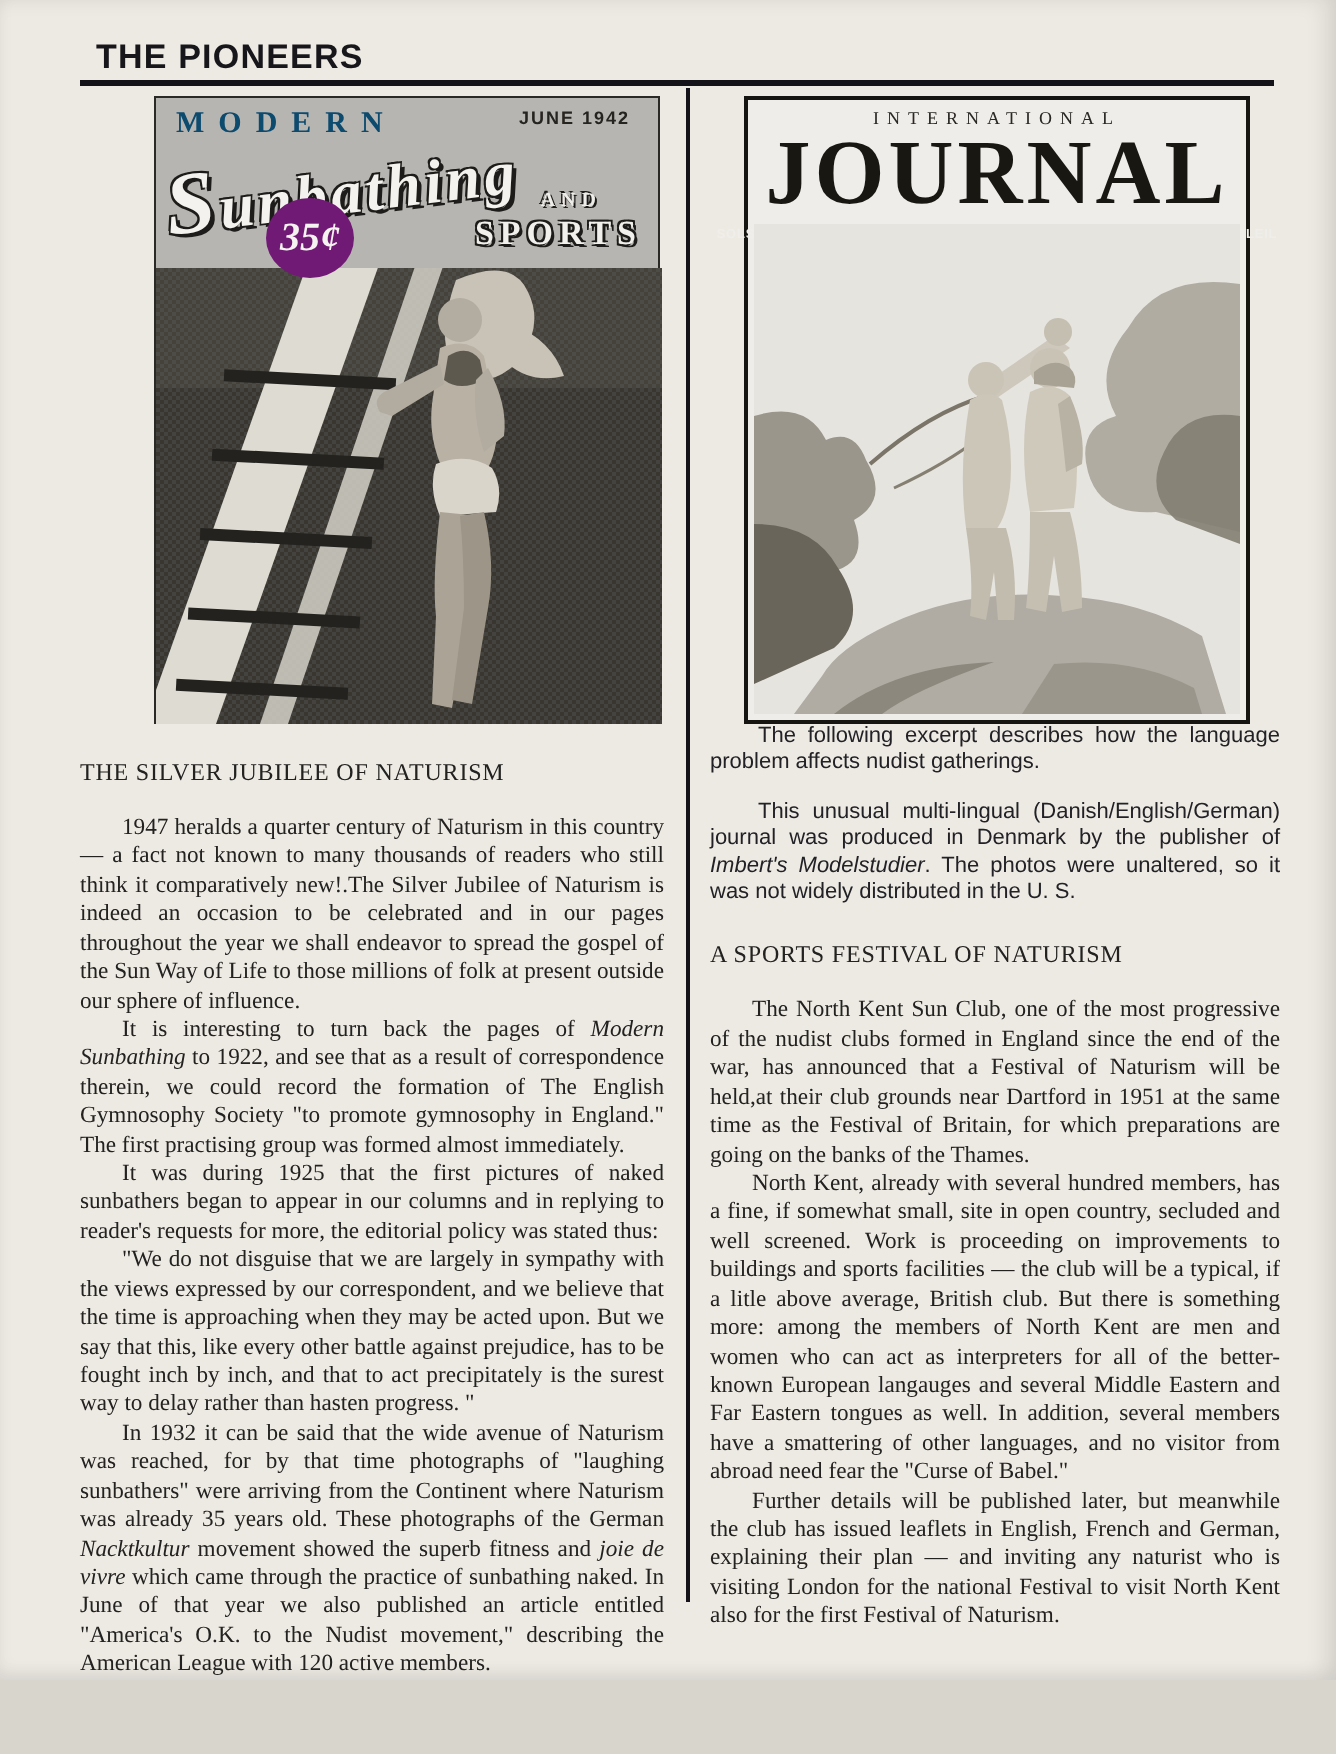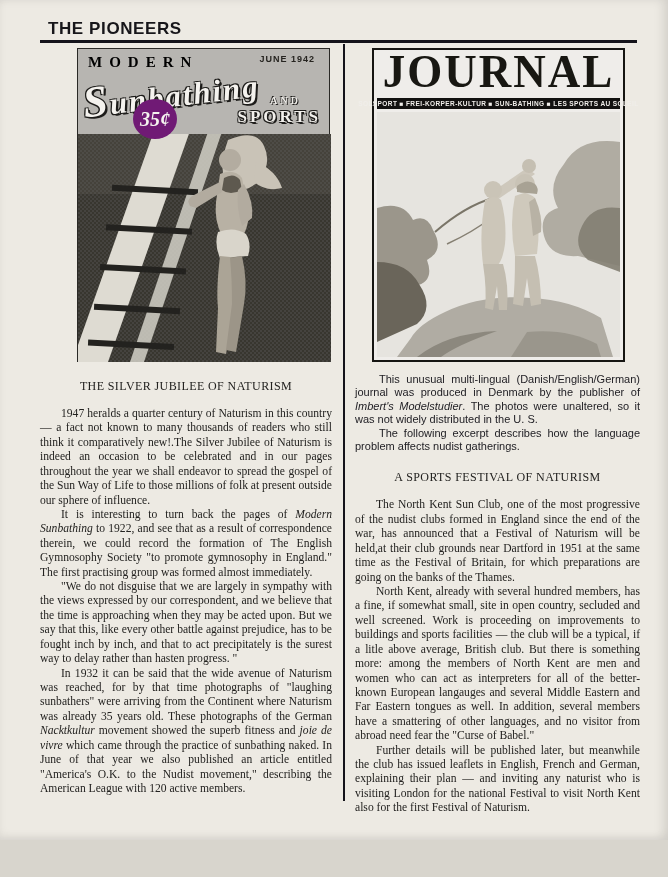--- a/index.html
+++ b/index.html
@@ -13,21 +13,21 @@
 
   .col{position:absolute;top:48px;}
   .col.left{left:40px;width:292px;}
   .col.right{left:355px;width:285px;}
 
   
   .cover1{position:relative;margin-left:37px;width:253px;height:314px;background:#3e3c39;
           border:1px solid #2a2926;box-sizing:border-box;}
   .mast1{position:absolute;left:0;top:0;width:100%;height:85px;background:#b7b5b1;overflow:visible;}
   .m1-modern{position:absolute;left:10px;top:5px;font-family:"Liberation Serif",serif;
-             font-weight:bold;font-size:15px;letter-spacing:7px;color:#000000;}
+             font-weight:bold;font-size:15px;letter-spacing:7px;color:#0c4a6e;}
   .m1-date{position:absolute;right:14px;top:5px;font-size:9px;font-weight:bold;color:#262420;letter-spacing:1px;}
   .m1-script{position:absolute;left:4px;top:14px;width:240px;font-family:"Liberation Serif",serif;
              font-style:italic;font-weight:bold;font-size:31px;color:#f4f2ee;transform:rotate(-7deg);
              letter-spacing:2px;text-shadow:2px 2px 0 #1d1c1a,-1px -1px 0 #1d1c1a,1px -1px 0 #1d1c1a,-1px 1px 0 #1d1c1a;}
   .m1-script::first-letter{font-size:44px;}
   .m1-and{position:absolute;right:28px;top:46px;font-family:"Liberation Serif",serif;font-weight:bold;
           font-size:10px;letter-spacing:3px;color:#efede9;text-shadow:1px 1px 0 #1d1c1a,-1px -1px 0 #1d1c1a;}
   .m1-hyg{position:absolute;right:8px;top:58px;font-family:"Liberation Serif",serif;font-weight:bold;
           font-size:17px;letter-spacing:3px;color:#f2f0ec;
           text-shadow:1.5px 1.5px 0 #1d1c1a,-1px -1px 0 #1d1c1a,1px -1px 0 #1d1c1a,-1px 1px 0 #1d1c1a;}
@@ -45,21 +45,21 @@
             font-weight:bold;letter-spacing:2px;color:#181712;transform:scaleY(1.02);}
   .m2-banner{margin:0 3px;height:11px;background:#121110;color:#f0eeea;font-size:6.5px;font-weight:bold;
              letter-spacing:.4px;display:flex;align-items:center;justify-content:center;white-space:nowrap;}
   .photo2{position:absolute;left:3px;top:62px;width:243px;height:245px;}
 
   
   .caption{margin-top:11px;font-size:11px;line-height:1.22;text-align:justify;color:#222126;}
   .caption .ind{display:inline-block;width:24px;}
   .cap2{margin-top:0;}
   .cap2 .ind{width:24px;}
-  .s-head{margin-top:17px;text-align:center;font-family:"Liberation Serif",serif;font-size:12px;
+  .s-head{margin-top:17px;text-align:left;font-family:"Liberation Serif",serif;font-size:12px;
           letter-spacing:.4px;color:#232220;}
   .bodytxt{margin-top:13px;font-family:"Liberation Serif",serif;font-size:11.6px;line-height:1.245;
            color:#232220;}
   .bodytxt p{margin:0;text-indent:21px;text-align:justify;}
   .pageno{position:absolute;left:18px;top:841px;font-family:"Liberation Serif",serif;
           font-size:12.5px;color:#2a2925;margin-top:24px;}
 </style>
 </head>
 <body>
 
@@ -111,28 +111,30 @@
         <path d="M164,122 q6,26 2,48 l-8,48 -10,-2 6,-46 q0,-26 -2,-46z" fill="#9c9588"></path>
       </svg>
     </div>
 
 
     <div class="s-head">THE SILVER JUBILEE OF NATURISM</div>
 
     <div class="bodytxt">
       <p><span>1947 heralds a quarter century of Naturism in this country — a fact not known to many thousands of readers who still think it comparatively new!.The Silver Jubilee of Naturism is indeed an occasion to be celebrated and in our pages throughout the year we shall endeavor to spread the gospel of the Sun Way of Life to those millions of folk at present outside our sphere of influence.</span></p>
       <p><span>It is interesting to turn back the pages of </span><i>Modern Sunbathing</i><span> to 1922, and see that as a result of correspondence therein, we could record the formation of The English Gymnosophy Society "to promote gymnosophy in England." The first practising group was formed almost immediately.</span></p>
+      <p><span>It was during 1925 that the first pictures of naked sunbathers began to appear in our columns and in replying to reader's requests for more, the editorial policy was stated thus:</span></p>
       <p><span>"We do not disguise that we are largely in sympathy with the views expressed by our correspondent, and we believe that the time is approaching when they may be acted upon. But we say that this, like every other battle against prejudice, has to be fought inch by inch, and that to act precipitately is the surest way to delay rather than hasten progress. "</span></p>
       <p><span>In 1932 it can be said that the wide avenue of Naturism was reached, for by that time photographs of "laughing sunbathers" were arriving from the Continent where Naturism was already 35 years old. These photographs of the German </span><i>Nacktkultur</i><span> movement showed the superb fitness and </span><i>joie de vivre</i><span> which came through the practice of sunbathing naked. In June of that year we also published an article entitled "America's O.K. to the Nudist movement," describing the American League with 120 active members.</span></p>
     </div>
   </div>
 
   <div class="col right">
 
     <div class="cover2">
+      <div class="m2-int">INTERNATIONAL</div>
       <div class="m2-title">JOURNAL</div>
       <div class="m2-banner">SOLSPORT ■ FREI-KORPER-KULTUR ■ SUN-BATHING ■ LES SPORTS AU SOLEIL</div>
       <svg class="photo2" viewBox="0 0 243 245" preserveAspectRatio="none">
         <rect width="243" height="245" fill="#e6e4df"></rect>
 
         <path d="M243,30 q-40,-6 -56,22 q-18,22 -6,44 q-20,6 -14,28 q6,22 34,20 l42,10z" fill="#a29d92" opacity=".8"></path>
         <path d="M243,96 q-28,-4 -38,18 q-10,20 6,34 l32,12z" fill="#837e72" opacity=".9"></path>
 
         <path d="M0,96 q26,-8 36,12 q14,-6 20,10 q12,20 -6,30 q8,22 -12,26 L0,184z" fill="#8d887c" opacity=".85"></path>
         <path d="M0,150 q30,0 42,22 q16,24 -2,40 L0,230z" fill="#6a655a"></path>
@@ -151,23 +153,23 @@
         <path d="M106,152 q4,26 2,44 l8,2 4,-24 2,24 8,0 q2,-26 -4,-46z" fill="#c2bcaf"></path>
 
         <circle cx="148" cy="72" r="10" fill="#c9c3b6"></circle>
         <path d="M140,74 q10,-8 18,-2 q4,4 2,10 l-20,-2z" fill="#a8a294"></path>
         <path d="M138,84 q12,-6 20,2 q6,28 2,56 l-22,2 q-6,-32 0,-60z" fill="#cfc9bc"></path>
         <path d="M138,144 q0,30 -2,48 l10,2 4,-28 4,28 10,-2 q0,-26 -6,-48z" fill="#c5bfb2"></path>
         <path d="M158,86 q8,18 6,34 l-8,4 q-2,-20 -4,-34z" fill="#b8b2a5"></path>
       </svg>
     </div>
 
+    <div class="caption cap2"><span class="ind"></span><span>The following excerpt describes how the language problem affects nudist gatherings.</span></div>
+
     <div class="caption"><span class="ind"></span><span><span>This unusual multi-lingual (Danish/English/German) journal was produced in Denmark by the publisher of </span><i>Imbert's Modelstudier</i><span>.  The photos were unaltered, so it was not widely distributed in the U. S.</span></span></div>
-
-    <div class="caption cap2"><span class="ind"></span><span>The following excerpt describes how the language problem affects nudist gatherings.</span></div>
 
     <div class="s-head">A SPORTS FESTIVAL OF NATURISM</div>
 
     <div class="bodytxt">
       <p><span>The North Kent Sun Club, one of the most progressive of the nudist clubs formed in England since the end of the war, has announced that a Festival of Naturism will be held,at their club grounds near Dartford in 1951 at the same time as the Festival of Britain, for which preparations are going on the banks of the Thames.</span></p>
       <p><span>North Kent, already with several hundred members, has a fine, if somewhat small, site in open country, secluded and well screened. Work is proceeding on improvements to buildings and sports facilities — the club will be a typical, if a litle above average, British club. But there is something more: among the members of North Kent are men and women who can act as interpreters for all of the better-known European langauges and several Middle Eastern and Far Eastern tongues as well. In addition, several members have a smattering of other languages, and no visitor from abroad need fear the "Curse of Babel."</span></p>
       <p><span>Further details will be published later, but meanwhile the club has issued leaflets in English, French and German, explaining their plan — and inviting any naturist who is visiting London for the national Festival to visit North Kent also for the first Festival of Naturism.</span></p>
     </div>
   </div>
 

